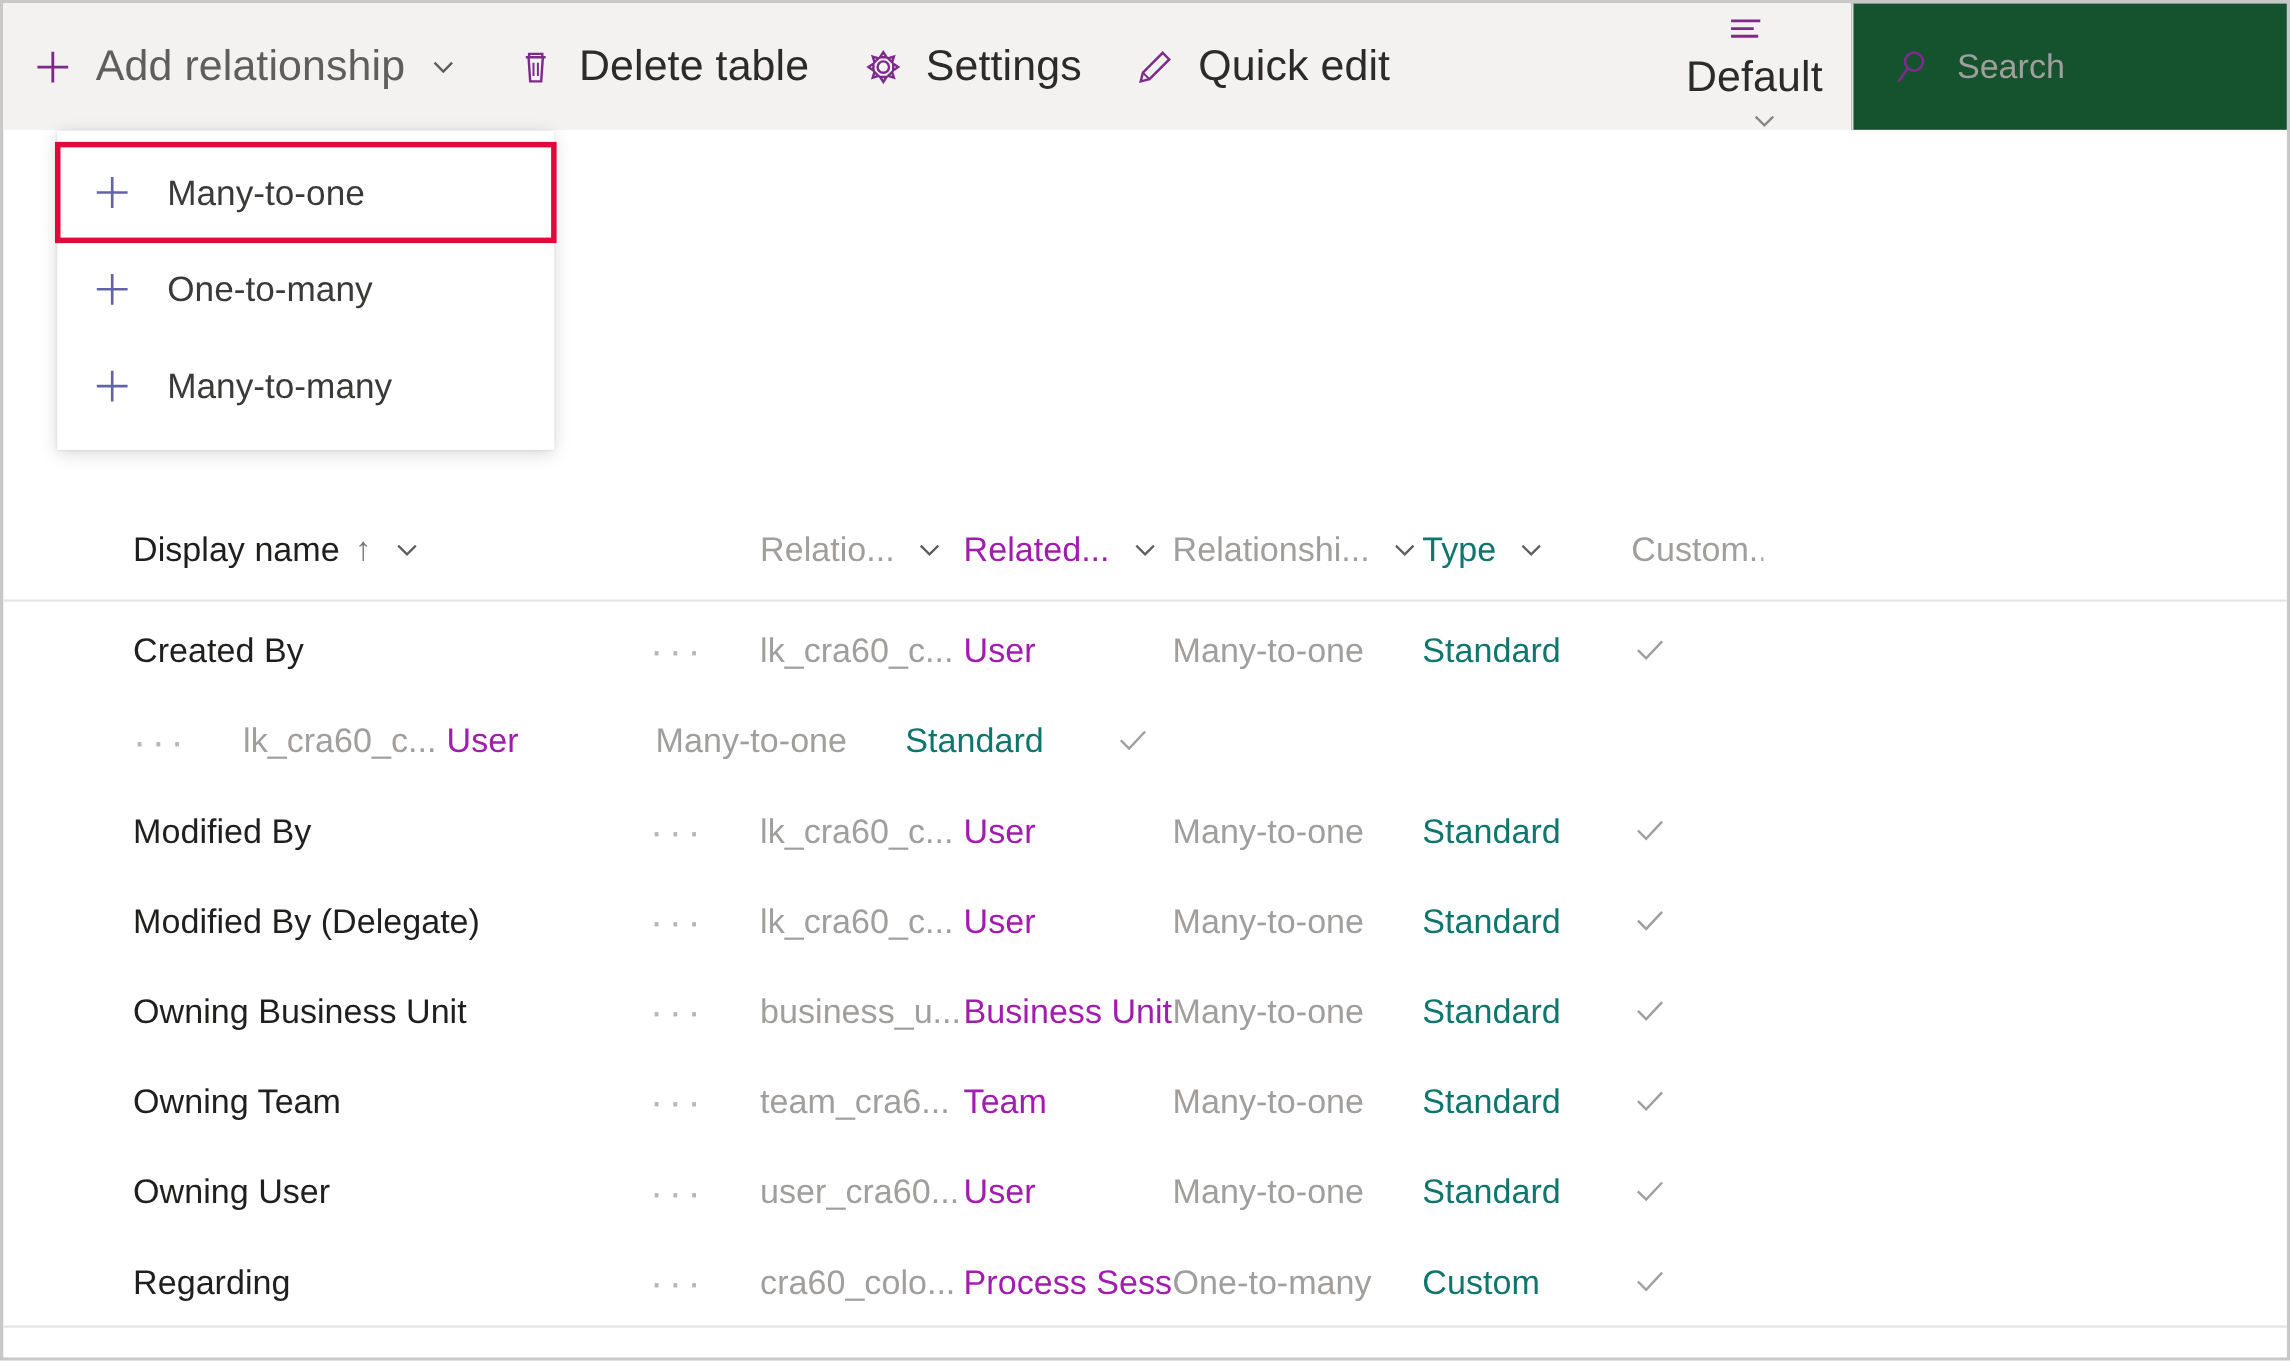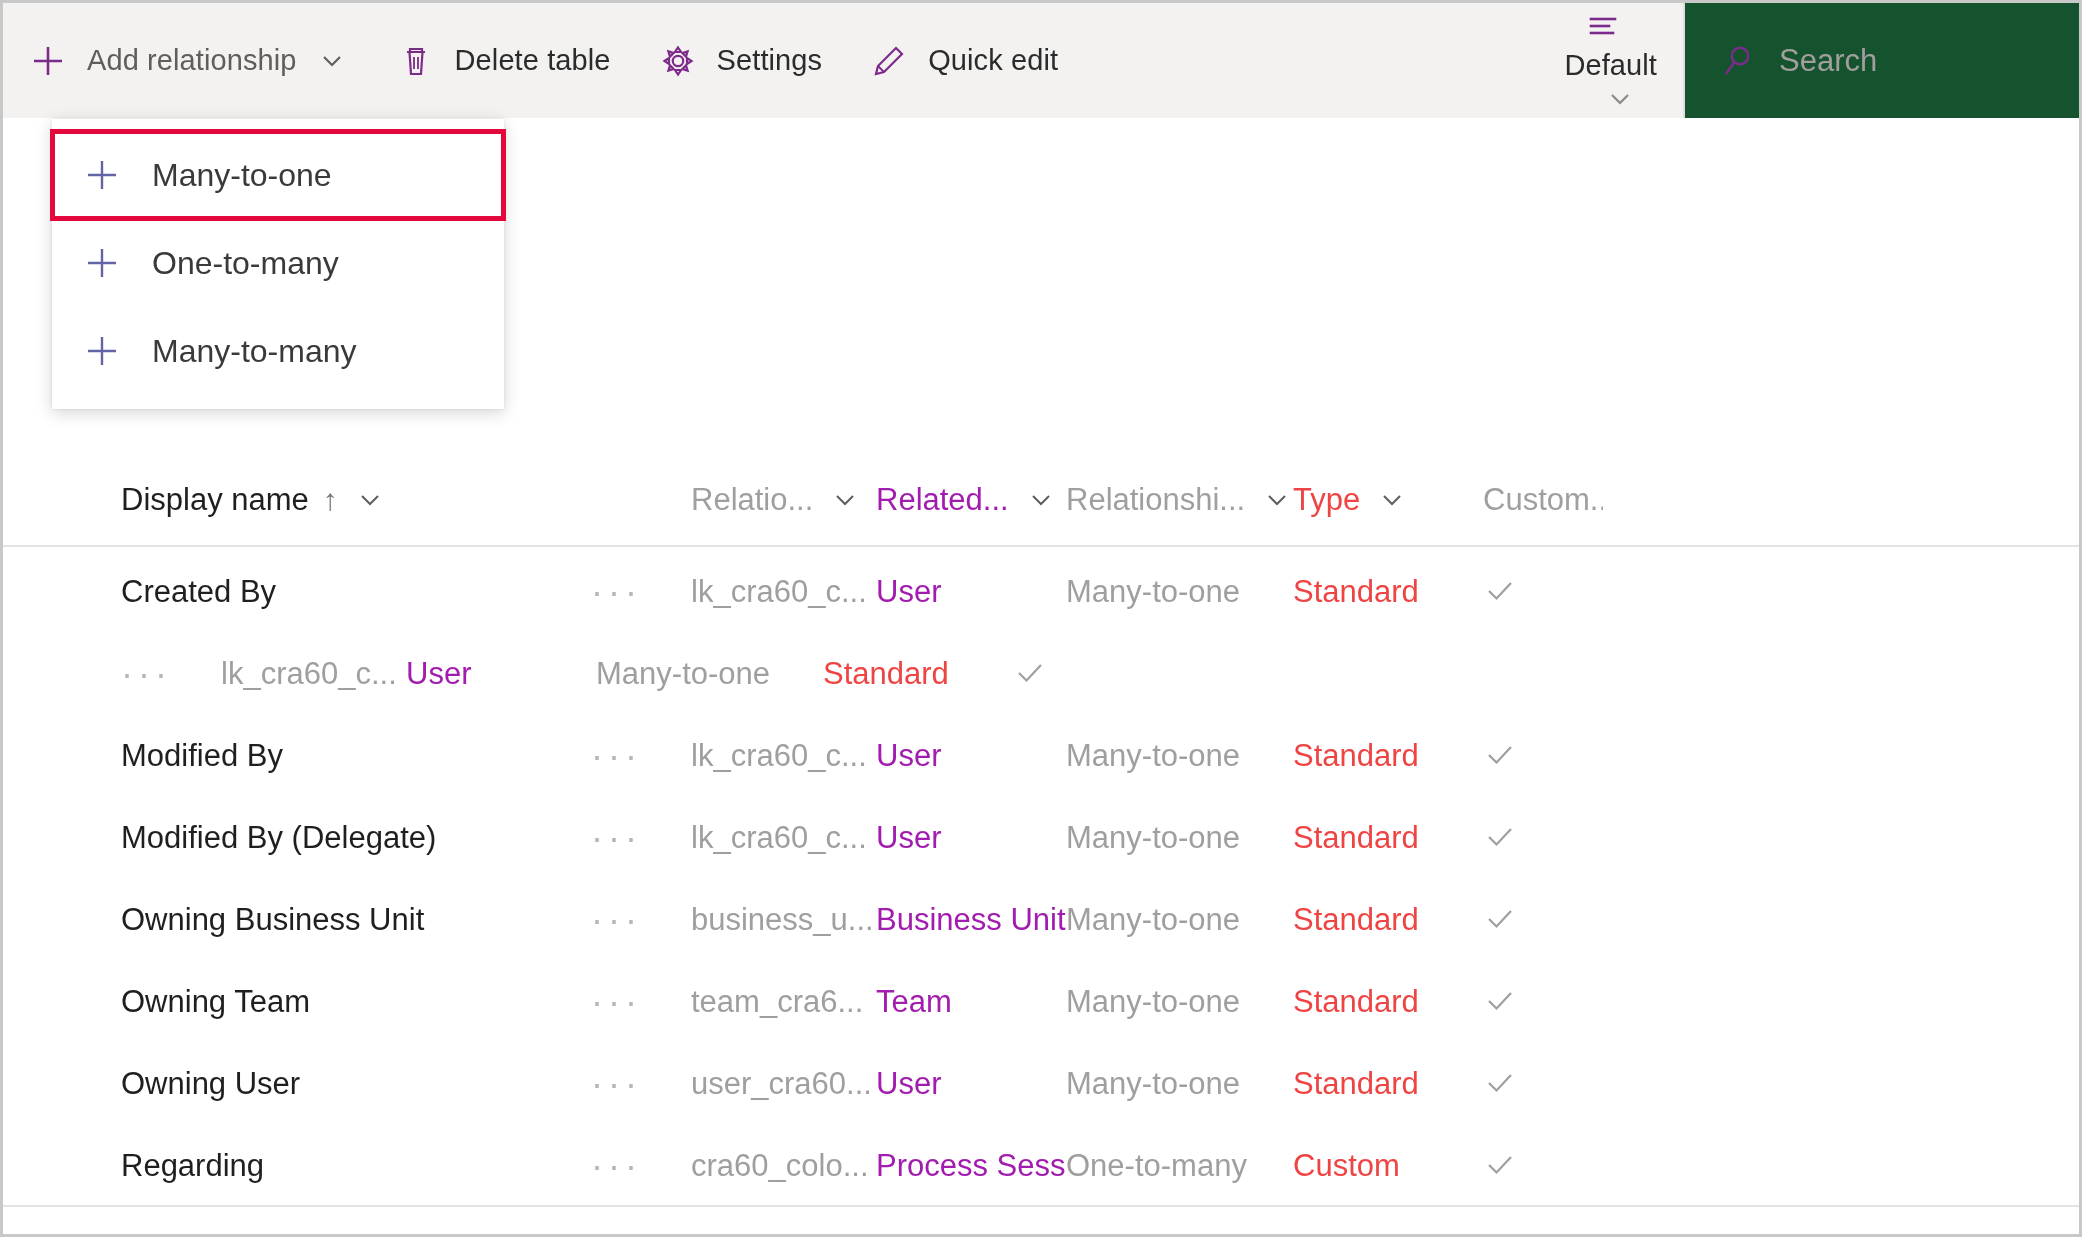--- a/index.html
+++ b/index.html
@@ -25,21 +25,21 @@
     display: flex; align-items: center;
   }
   .cmd-btn {
     display: flex; align-items: center;
     height: 115px;
     padding: 0 22px;
     cursor: pointer;
     user-select: none;
   }
   .cmd-label {
-    font-size: 29px;
+    font-size: 39px;
     color: #2b2b2b;
     letter-spacing: .1px;
     white-space: nowrap;
   }
   .cmd-label.muted { color: #605e5c; }
   .cmd-ico {
     display: inline-flex; align-items: center; justify-content: center;
     width: 46px; height: 46px;
     margin-right: 16px;
     color: #7d2b8b;
@@ -132,21 +132,21 @@
     font-size: 31px;
     white-space: nowrap; overflow: hidden;
     display: flex; align-items: center;
   }
   .c-name  { width: 470px; color: #201f1e; }
   .c-dots  { width: 100px; color: #b8b6b4; font-size: 36px;
              letter-spacing: 5px; justify-content: flex-start; }
   .c-schema{ width: 185px; color: #a19f9d; }
   .c-related{ width: 190px; color: #a21caf; }
   .c-rtype { width: 227px; color: #a19f9d; }
-  .c-type  { width: 190px; color: #ef4444; }
+  .c-type  { width: 190px; color: #0f766e; }
   .c-custom{ width: 120px; color: #a19f9d; justify-content: flex-start; }
   .check { display:inline-block; width: 36px; height: 36px; color:#a19f9d; }
   #last-divider {
     position: absolute; left: 0; right: 0; bottom: 0;
     height: 2px; background: #e6e4e2;
   }
 
   
   #menu {
     position: absolute; left: 49px; top: 116px;

